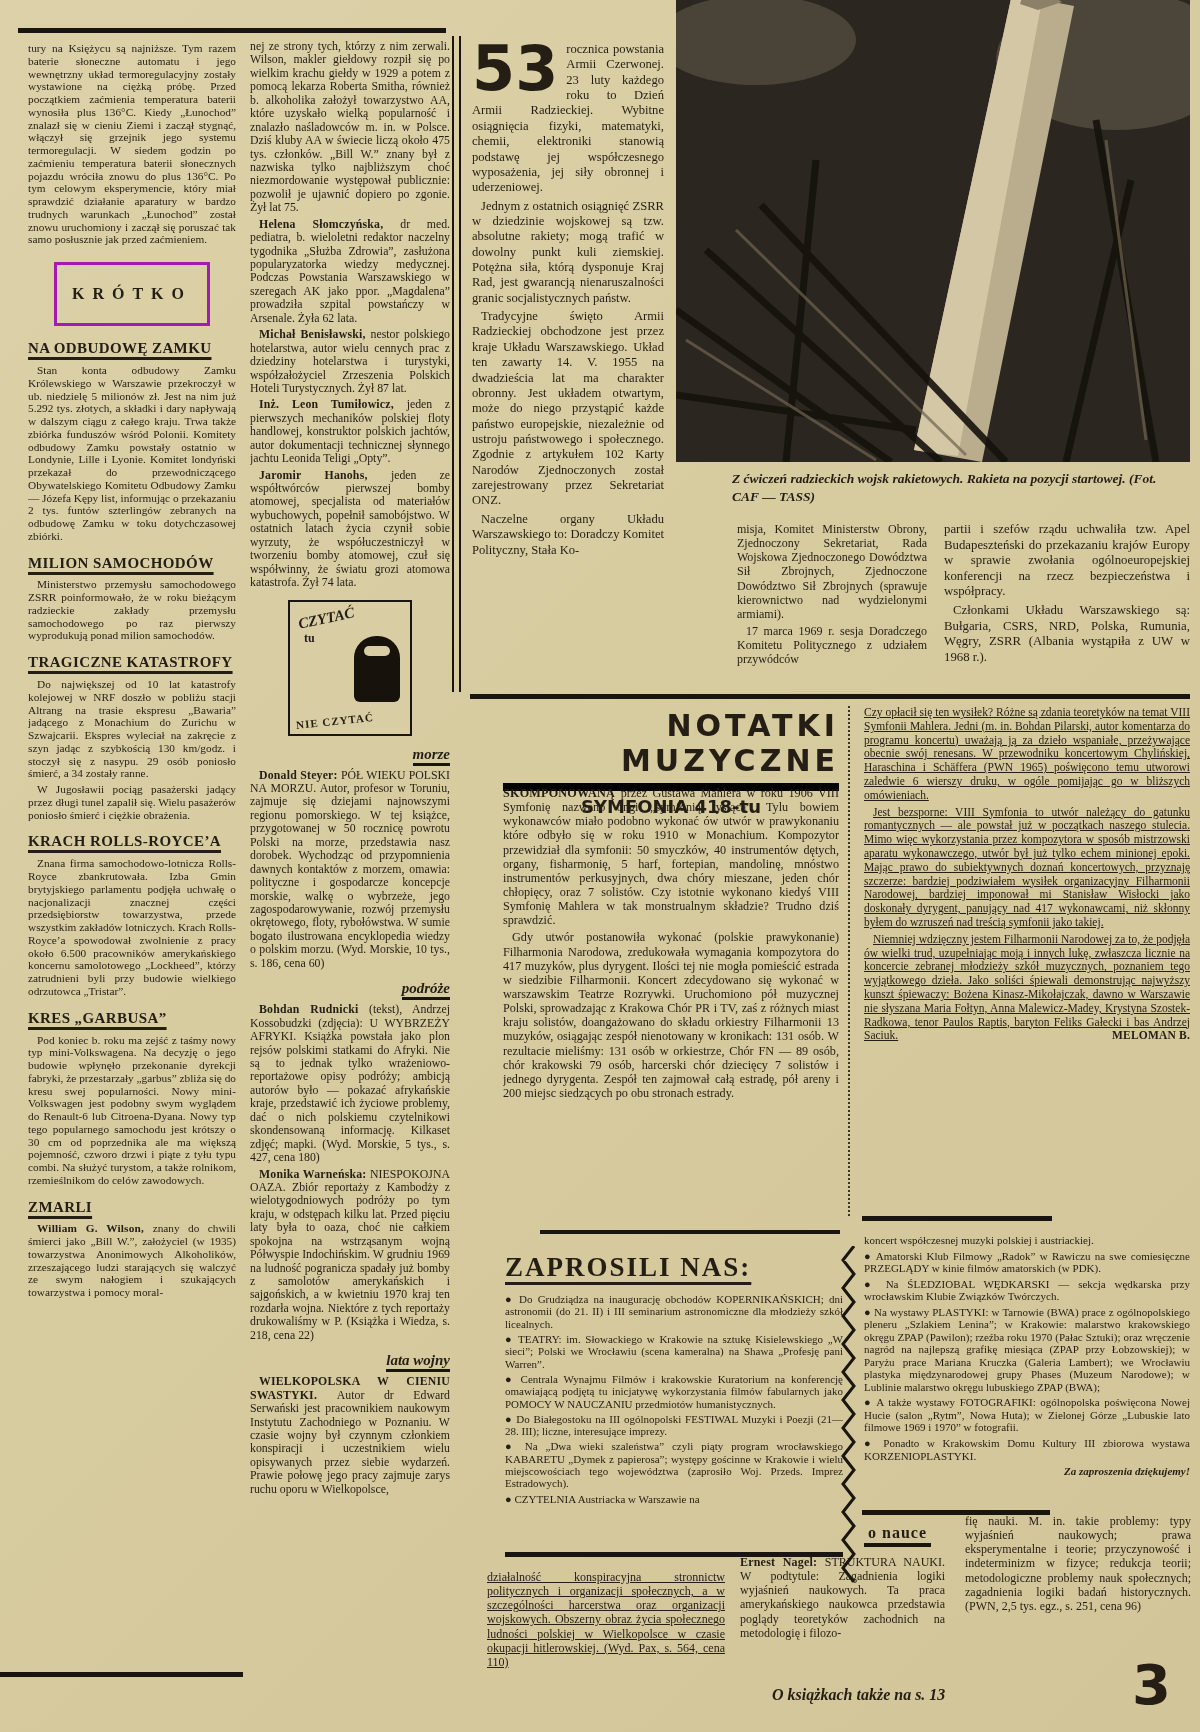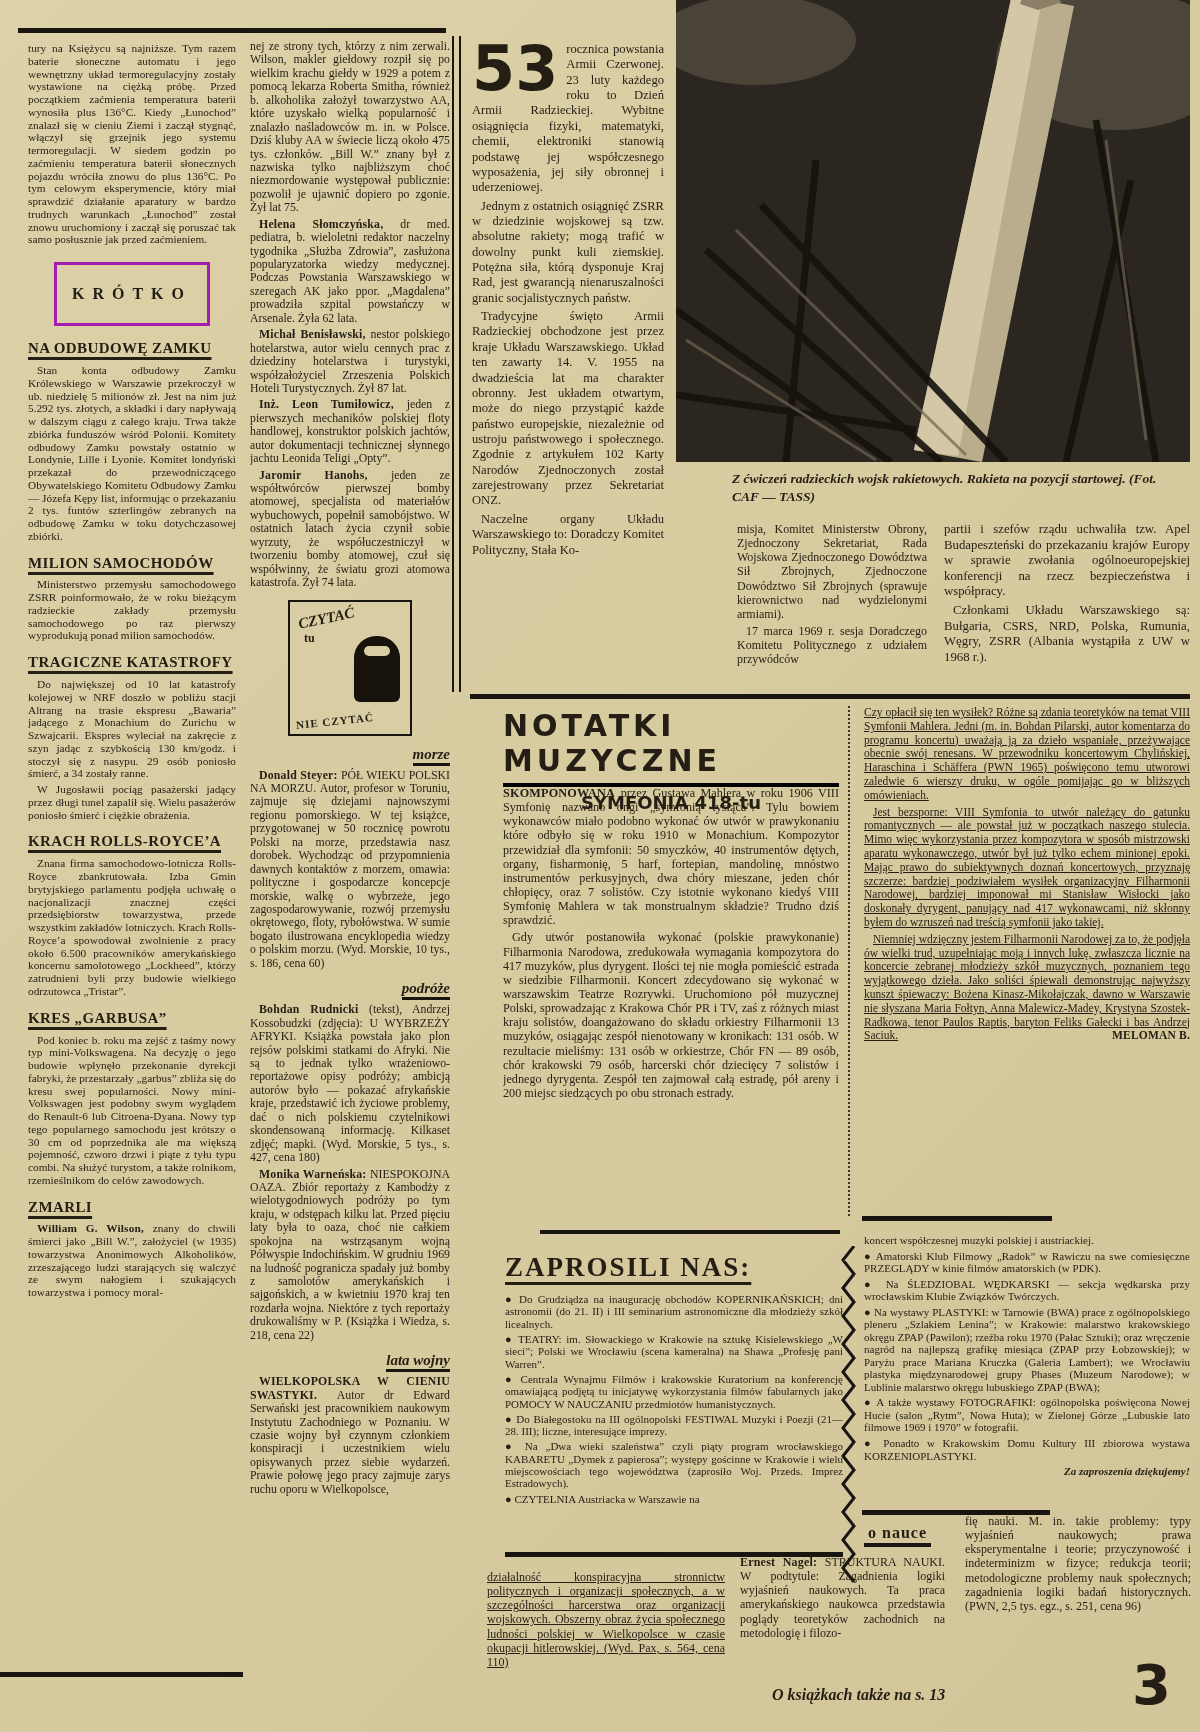--- a/index.html
+++ b/index.html
@@ -15,21 +15,21 @@
   .sec-title{font-weight:bold;font-size:15px;letter-spacing:.4px;margin:12px 0 7px 0;
              text-decoration:underline;text-decoration-thickness:2.5px;text-underline-offset:4px;}
   .krotko-box{border:3px solid #a21caf;width:150px;margin:16px auto 14px auto;padding:20px 0;
               text-align:center;font-weight:bold;font-size:16px;letter-spacing:8px;}
   .vline-double{border-left:2px solid #191510;border-right:2px solid #191510;width:5px;}
   .dotted-v{border-left:2px dotted #3a3426;width:0;}
   .dropcap{float:left;font-family:"DejaVu Sans",sans-serif;font-weight:bold;
            font-size:62px;line-height:50px;margin:2px 8px 0 0;}
   .caption{font-style:italic;font-weight:bold;font-size:13.5px;line-height:1.3;}
   .music-title{font-family:"DejaVu Sans",sans-serif;font-weight:bold;font-size:30px;
-               letter-spacing:4px;text-align:left;border-bottom:4px solid #000000;
+               letter-spacing:4px;text-align:right;border-bottom:8px solid #000000;
                padding-bottom:5px;margin:0;}
   .music-sub{font-family:"DejaVu Sans",sans-serif;font-weight:bold;font-size:18px;
              text-align:center;margin:5px 0 0 0;}
   .zaprosili-title{font-weight:bold;font-size:27px;letter-spacing:2px;margin:0 0 10px 0;
                    text-decoration:underline;text-decoration-thickness:3px;text-underline-offset:6px;}
   .book-label{text-align:right;font-weight:bold;font-style:italic;font-size:15px;margin:10px 0 6px 0;}
   .book-label span{border-bottom:3px solid #191510;padding-bottom:1px;}
   .sign{float:right;font-weight:bold;}
   .signoff{text-align:right;font-style:italic;font-weight:bold;}
   .nauka-label{font-weight:bold;font-size:16px;letter-spacing:1px;border-bottom:4px solid #191510;

